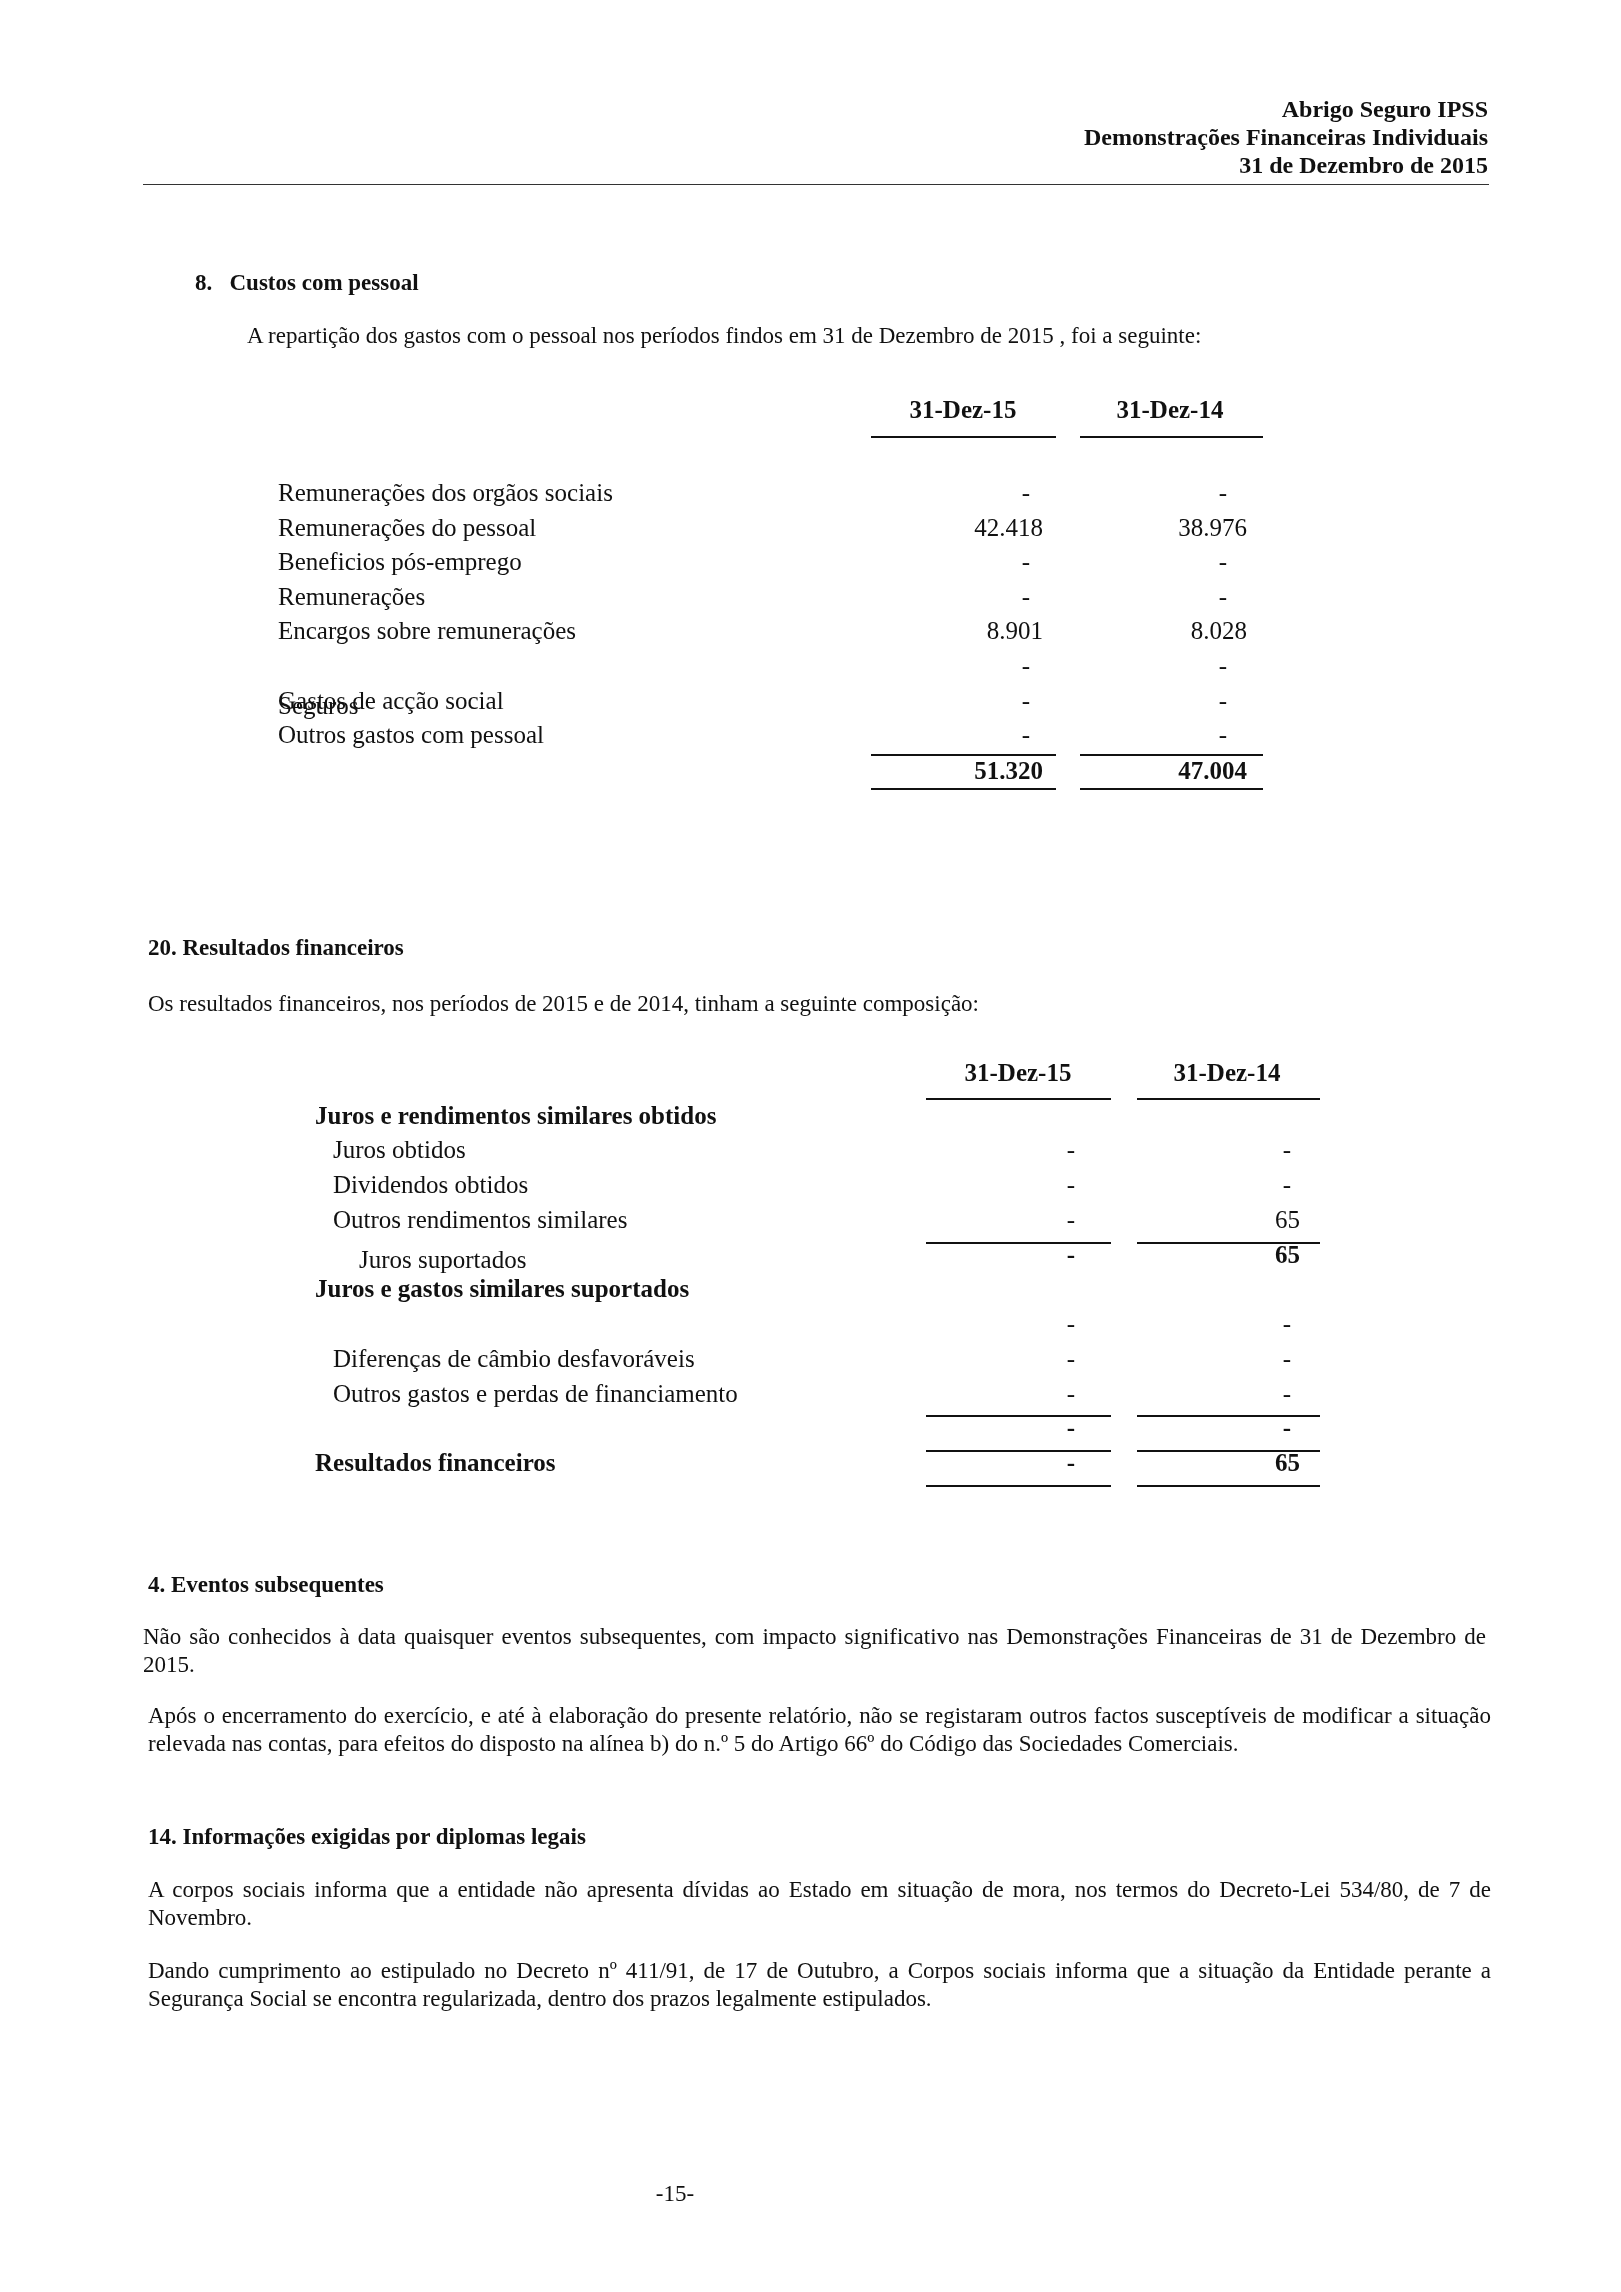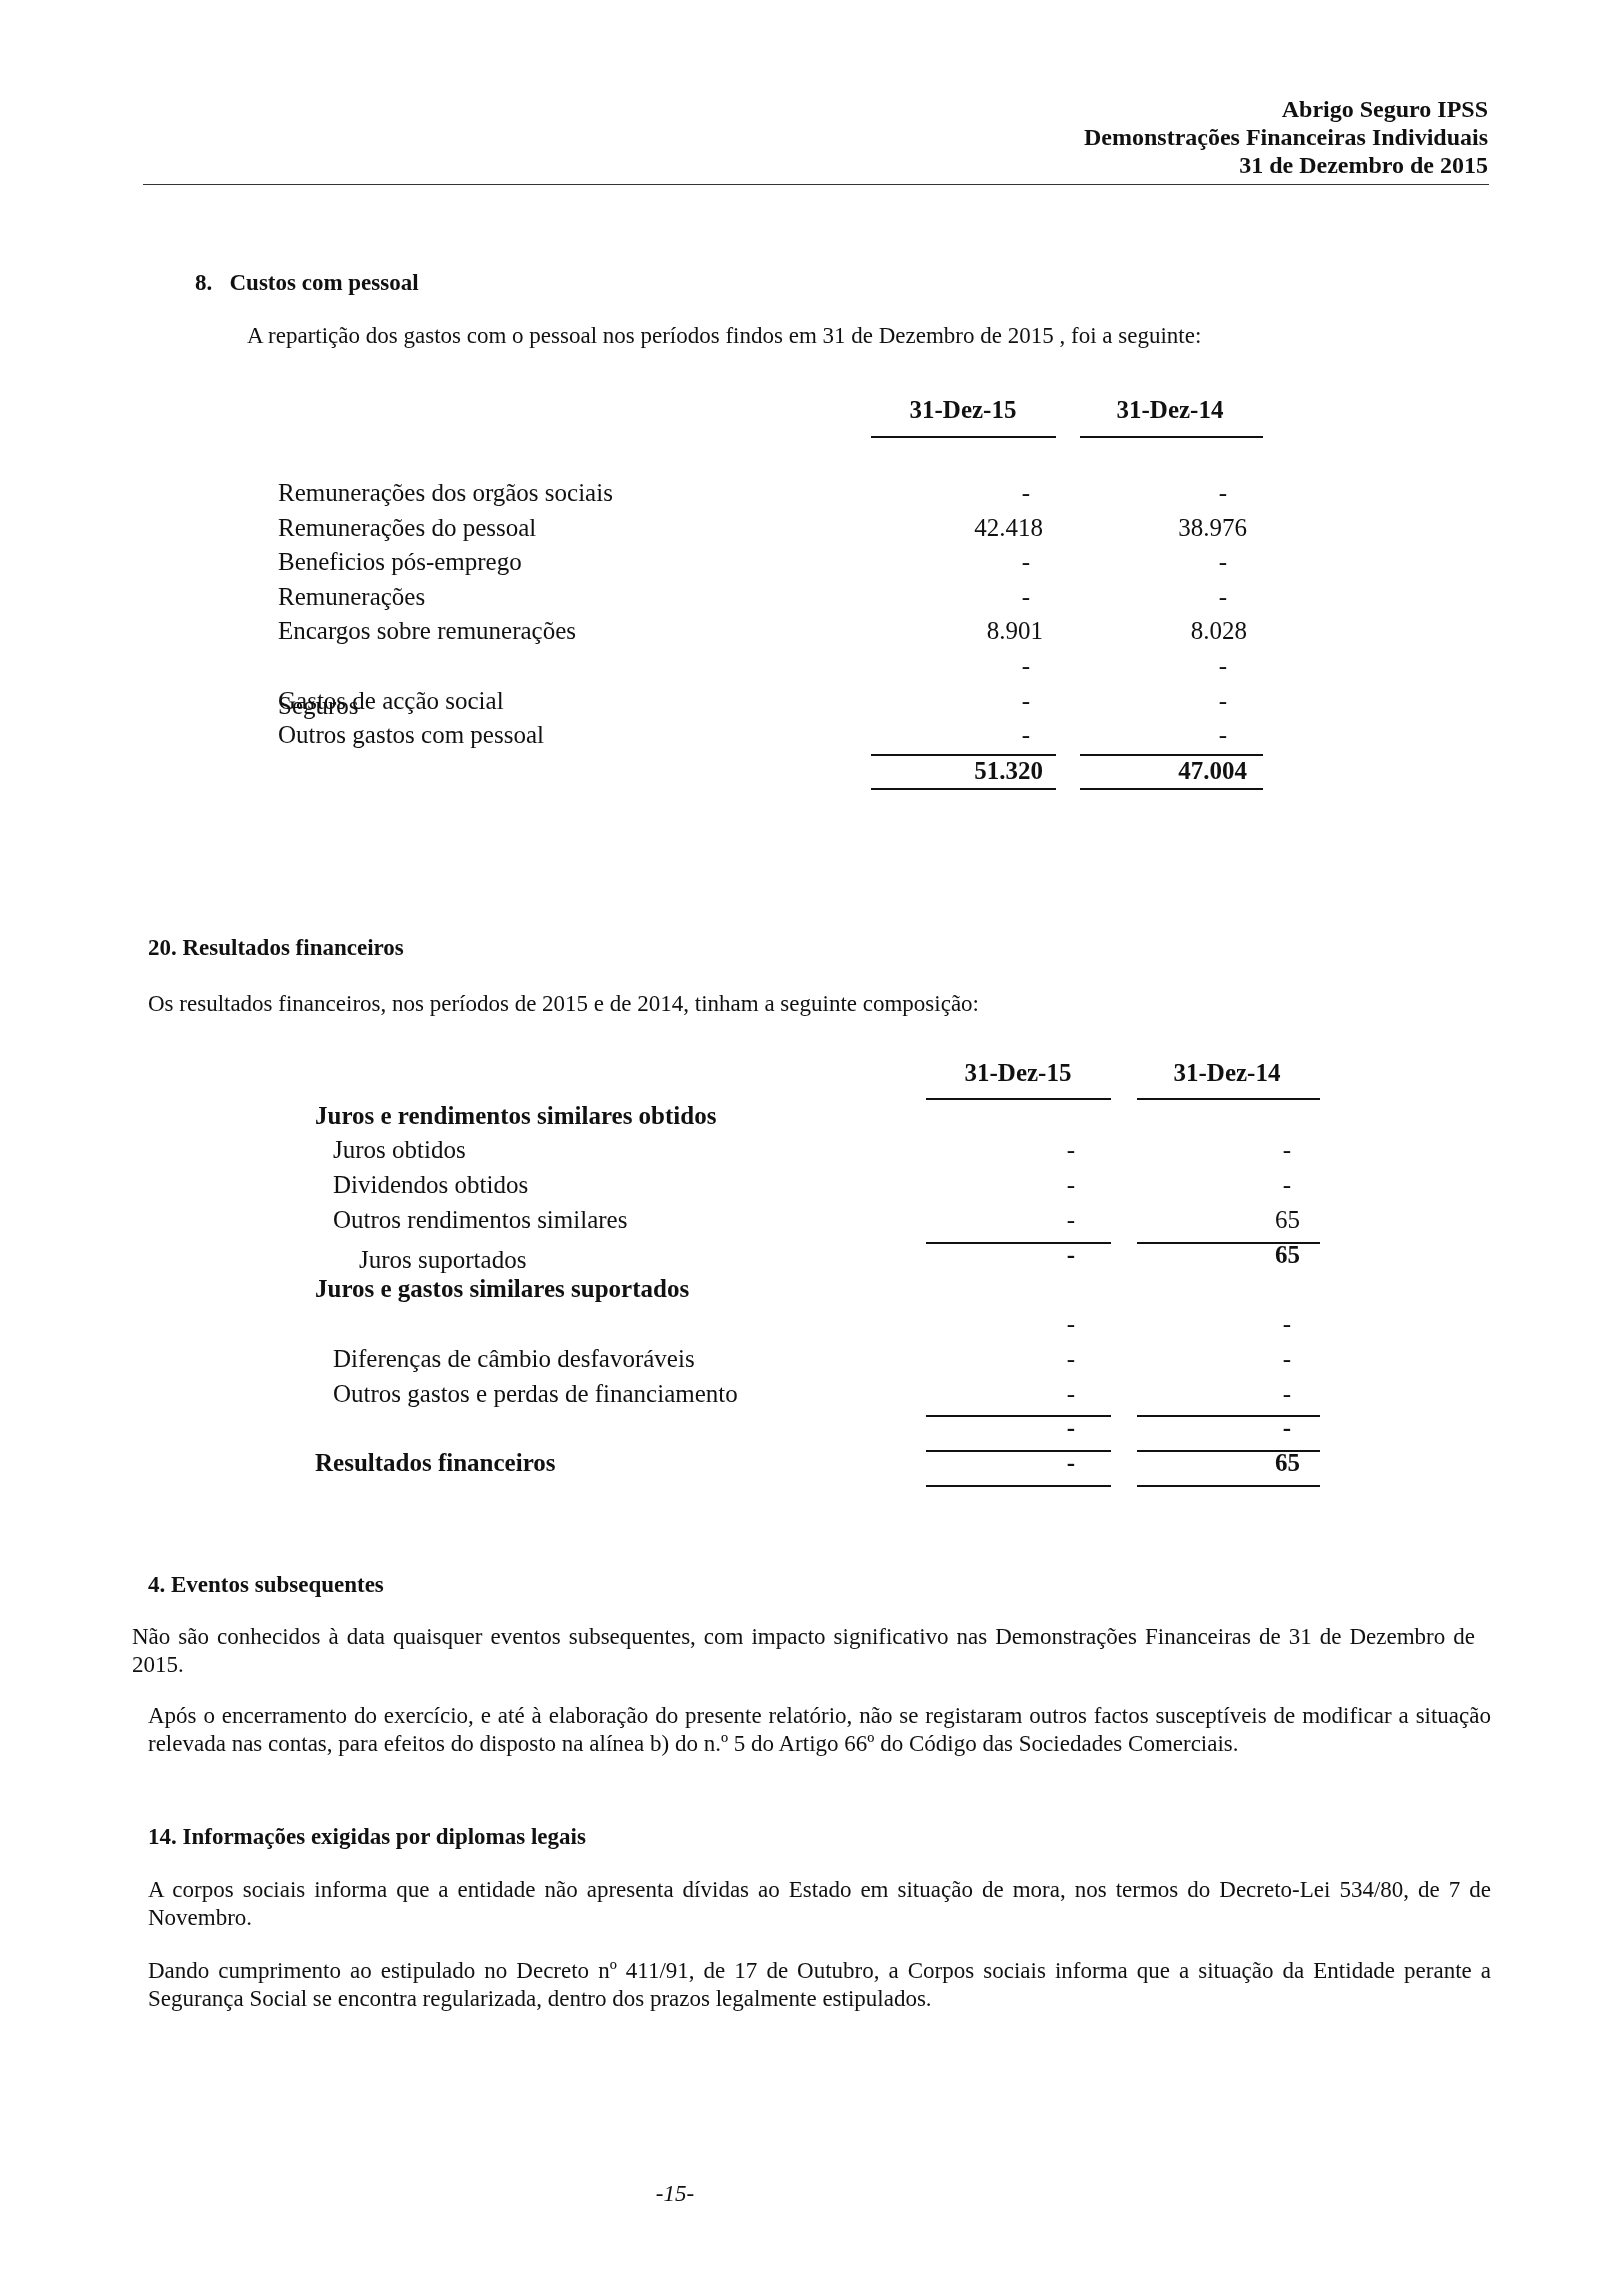--- a/index.html
+++ b/index.html
@@ -18,21 +18,21 @@
   .just { text-align: justify; width: 1343px; }
 
   
   .colhead { position: absolute; font-weight: bold; font-size: 25px; text-align: center; }
   .rule { position: absolute; height: 0; border-top: 2.7px solid #111; }
   .lbl { position: absolute; font-size: 25px; white-space: nowrap; }
   .lbl.bold { font-weight: bold; }
   .val { position: absolute; font-size: 25px; text-align: right; width: 179px; }
   .val.bold { font-weight: bold; }
 
-  .pagenum { position: absolute; left: 0; width: 1350px; text-align: center; top: 2181px; font-size: 23px; font-style: italic; }
+  .pagenum { position: absolute; left: 0; width: 1350px; text-align: center; top: 2181px; font-size: 23px; }
 </style>
 </head>
 <body>
 
 <div class="hdr">
   <div>Abrigo Seguro IPSS</div>
   <div>Demonstrações Financeiras Individuais</div>
   <div>31 de Dezembro de 2015</div>
 </div>
 <div class="hdr-rule"></div>
@@ -116,21 +116,21 @@
     <div class="rule" style="left:926px; top:1450px; width:185px;"></div>
     <div class="rule" style="left:1137px; top:1450px; width:183px;"></div>
     <div class="lbl bold" style="left:315px; top:1449px;">Resultados financeiros</div>
     <div class="val bold" style="left:896px; top:1449px;">-</div>
     <div class="val bold" style="left:1121px; top:1449px;">65</div>
     <div class="rule" style="left:926px; top:1485px; width:185px;"></div>
     <div class="rule" style="left:1137px; top:1485px; width:183px;"></div>
   </div>
 
 <div class="h" style="left:148px; top:1571px;">4. Eventos subsequentes</div>
-<div class="p just" style="left:132px; top:1623px;">Não são conhecidos à data quaisquer eventos subsequentes, com impacto significativo nas Demonstrações Financeiras de 31 de Dezembro de 2015.</div>
+<div class="p just" style="left:143px; top:1623px;">Não são conhecidos à data quaisquer eventos subsequentes, com impacto significativo nas Demonstrações Financeiras de 31 de Dezembro de 2015.</div>
 <div class="p just" style="left:148px; top:1702px;">Após o encerramento do exercício, e até à elaboração do presente relatório, não se registaram outros factos susceptíveis de modificar a situação relevada nas contas, para efeitos do disposto na alínea b) do n.º 5 do Artigo 66º do Código das Sociedades Comerciais.</div>
 
 <div class="h" style="left:148px; top:1823px;">14. Informações exigidas por diplomas legais</div>
 <div class="p just" style="left:148px; top:1876px;">A corpos sociais informa que a entidade  não apresenta dívidas ao Estado em situação de mora, nos termos do Decreto-Lei 534/80, de 7 de Novembro.</div>
 <div class="p just" style="left:148px; top:1957px;">Dando cumprimento ao estipulado no Decreto nº 411/91, de 17 de Outubro, a Corpos sociais informa que a situação da Entidade perante a Segurança Social se encontra regularizada, dentro dos prazos legalmente estipulados.</div>
 
 <div class="pagenum">-15-</div>
 
 
 </body></html>

